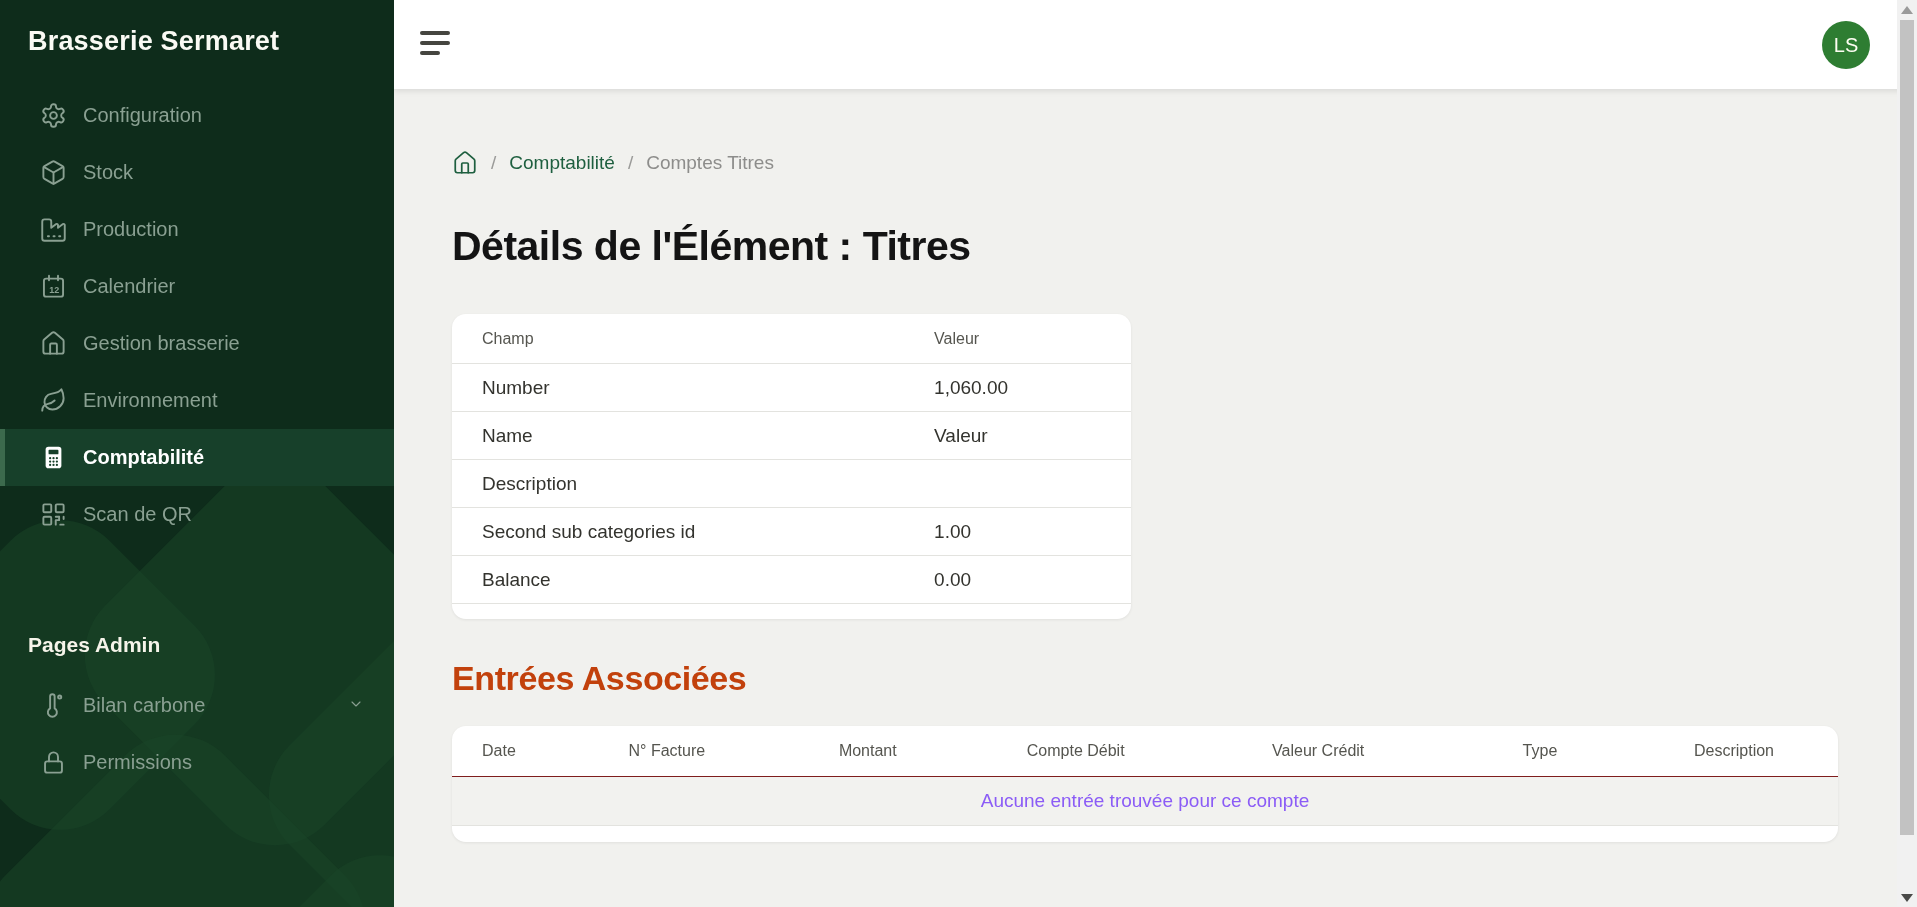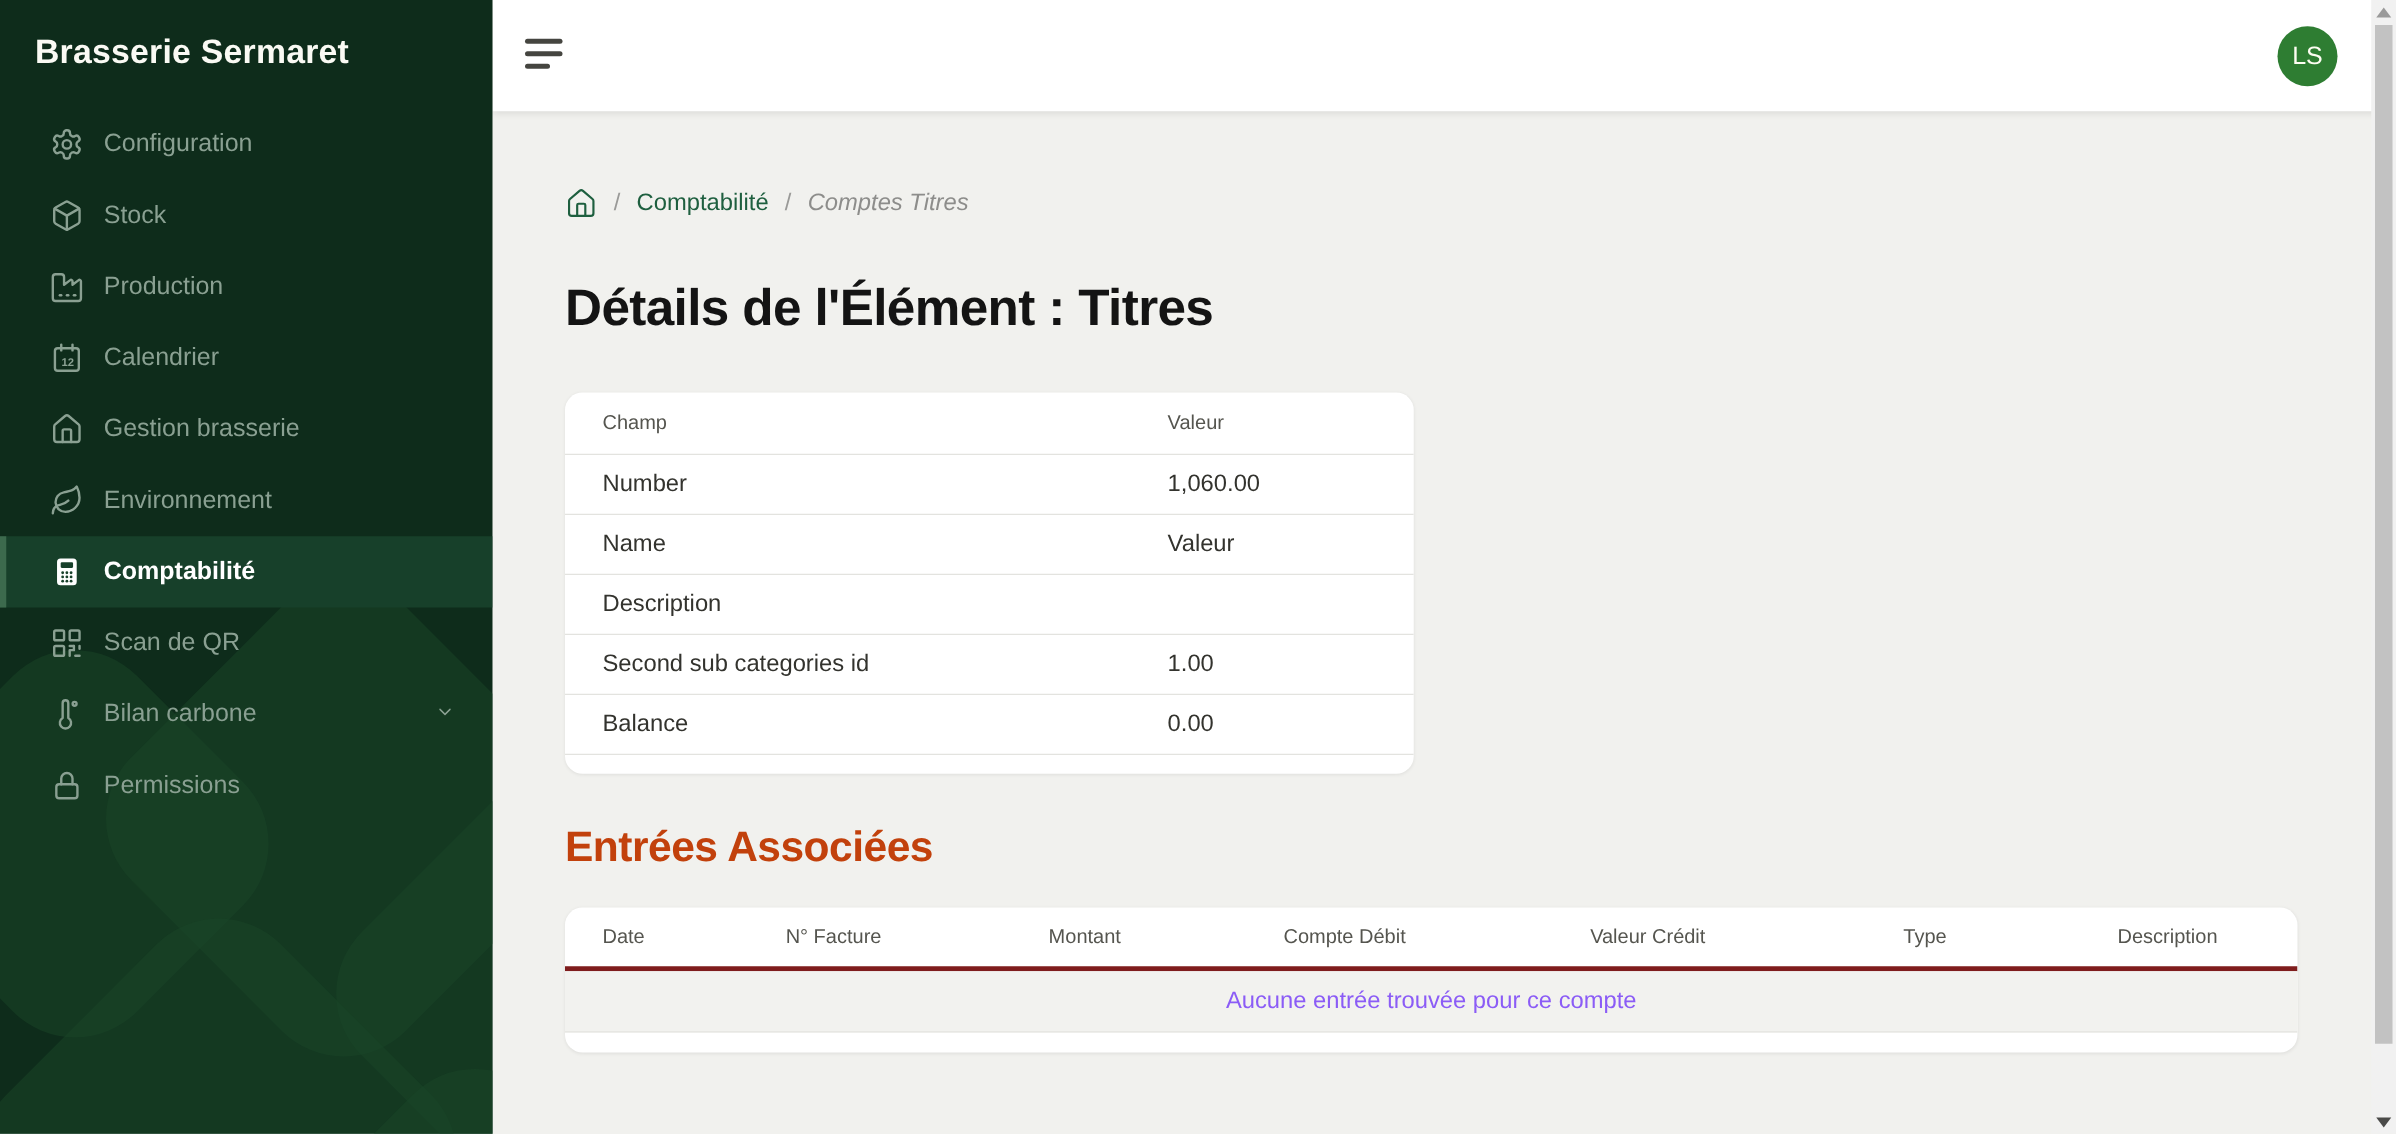--- a/index.html
+++ b/index.html
@@ -28,35 +28,35 @@
   .hamburger span:nth-child(2){ width:30px; }
   .hamburger span:nth-child(3){ width:20px; }
   .avatar { position:absolute; right:47px; top:21px; width:48px; height:48px; border-radius:50%; background:#2e7d32; color:#fdfdf2; font-size:20px; display:flex; align-items:center; justify-content:center; cursor:pointer; }
 
   
   .content { position:absolute; left:394px; top:89px; width:1503px; height:818px; background:#f1f1ee; padding:61px 59px 0 58px; }
   .breadcrumb { display:flex; align-items:center; gap:13px; font-size:19px; }
   .breadcrumb .home { color:#1e5f3f; display:flex; }
   .breadcrumb .sep { color:#9a9a98; }
   .breadcrumb .link { color:#1e5f3f; cursor:pointer; }
-  .breadcrumb .cur { color:#8d8d8b;font-style:italic; }
+  .breadcrumb .cur { color:#8d8d8b; }
   h1.page-title { font-size:41px; font-weight:bold; color:#141414; letter-spacing:-.5px; margin:47px 0 44px 0; }
   h2.section-title { font-size:34px; font-weight:bold; color:#c2410c; letter-spacing:-.4px; margin:40px 0 28px 0; }
 
   .card { background:#ffffff; border-radius:14px; box-shadow:0 1px 3px rgba(0,0,0,.07); overflow:hidden; }
   .card1 { width:679px; padding-bottom:15px; }
   .trow { display:flex; align-items:center; height:48px; border-bottom:1px solid #e3e3df; }
   .trow.head { height:50px; }
   .trow .c-field { width:71%; padding-left:30px; }
   .trow .c-value { width:29%; }
   .trow.head div { font-size:16px; color:#55554f; }
   .trow.body div { font-size:19px; color:#33332e; }
 
   .card2 { width:1386px; padding-bottom:16px; }
-  .erow { display:flex; align-items:center; height:51px; border-bottom:4px solid #7f1d1d; }
+  .erow { display:flex; align-items:center; height:51px; border-bottom:1px solid #7f1d1d; }
   .erow div { font-size:16px; color:#55554f; text-align:center; }
   .ec1{ width:8%; text-align:left !important; padding-left:30px; }
   .ec2{ width:15%; } .ec3{ width:14%; } .ec4{ width:16%; } .ec5{ width:19%; } .ec6{ width:13%; } .ec7{ width:15%; }
   .empty-row { height:49px; background:#f2f2ef; border-bottom:1px solid #e3e3df; display:flex; align-items:center; justify-content:center; font-size:19px; color:#8b5cf6; }
 
   
   .scrollbar { position:absolute; right:0; top:0; width:20px; height:907px; background:#f1f1f1; z-index:9; }
   .sb-up { position:absolute; top:6px; left:4px; width:0; height:0; border-left:6px solid transparent; border-right:6px solid transparent; border-bottom:8px solid #9a9a9a; cursor:pointer; }
   .sb-thumb { position:absolute; top:20px; left:3px; width:14px; height:815px; background:#c2c2c2; cursor:pointer; }
   .sb-down { position:absolute; bottom:5px; left:4px; width:0; height:0; border-left:6px solid transparent; border-right:6px solid transparent; border-top:8px solid #4a4a48; cursor:pointer; }
@@ -161,20 +161,21 @@
             <rect x="3" y="14" width="7" height="7" rx="1"></rect>
             <path d="M14 14h3"></path>
             <path d="M17 14v3h-3v4"></path>
             <path d="M21 14v2"></path>
             <path d="M18 21h3"></path>
           </svg>
       </span>
       <span class="lbl">Scan de QR</span>
     </div>
 
+    <div class="nav-section-label">Pages Admin</div>
 
     <div class="nav-item">
       <span class="ico">
         <svg class="icon" width="27" height="27" viewBox="0 0 24 24">
             <path d="M13 4v10.54a4 4 0 1 1-4 0V4a2 2 0 0 1 4 0Z"></path>
             <circle cx="17.5" cy="4.5" r="1.4"></circle>
           </svg>
       </span>
       <span class="lbl">Bilan carbone</span>
       <span class="chev">

